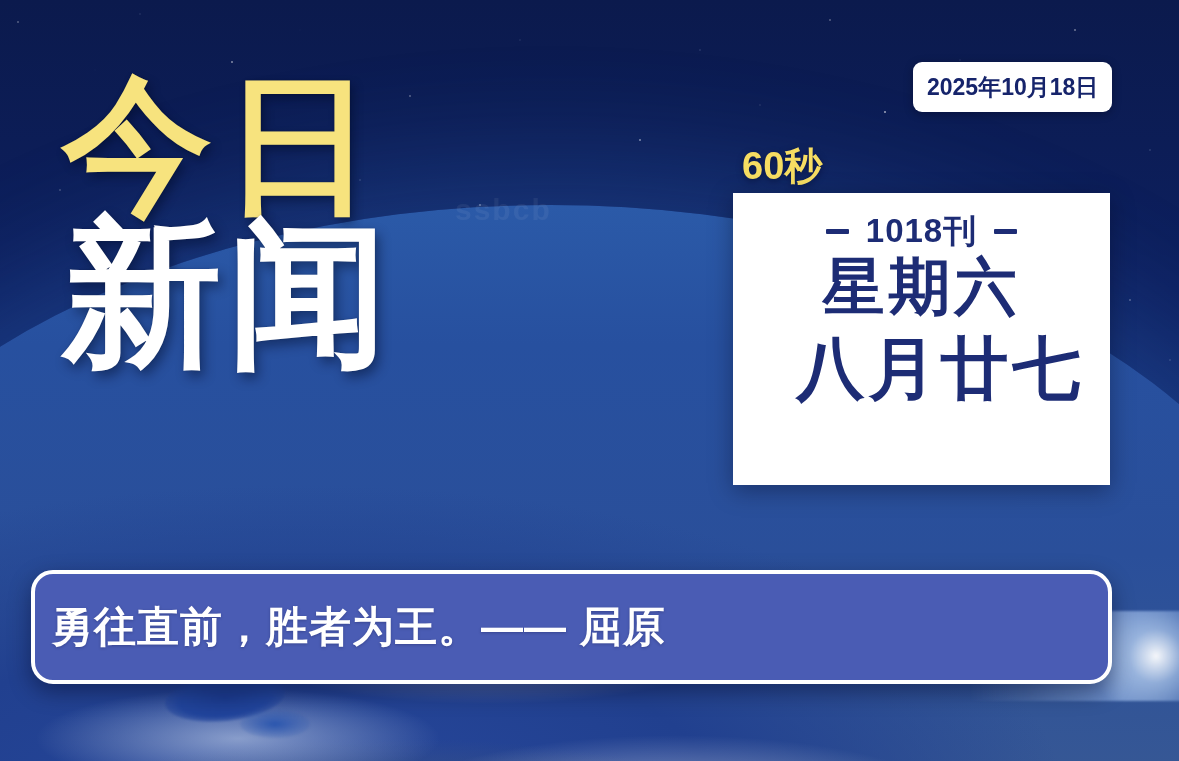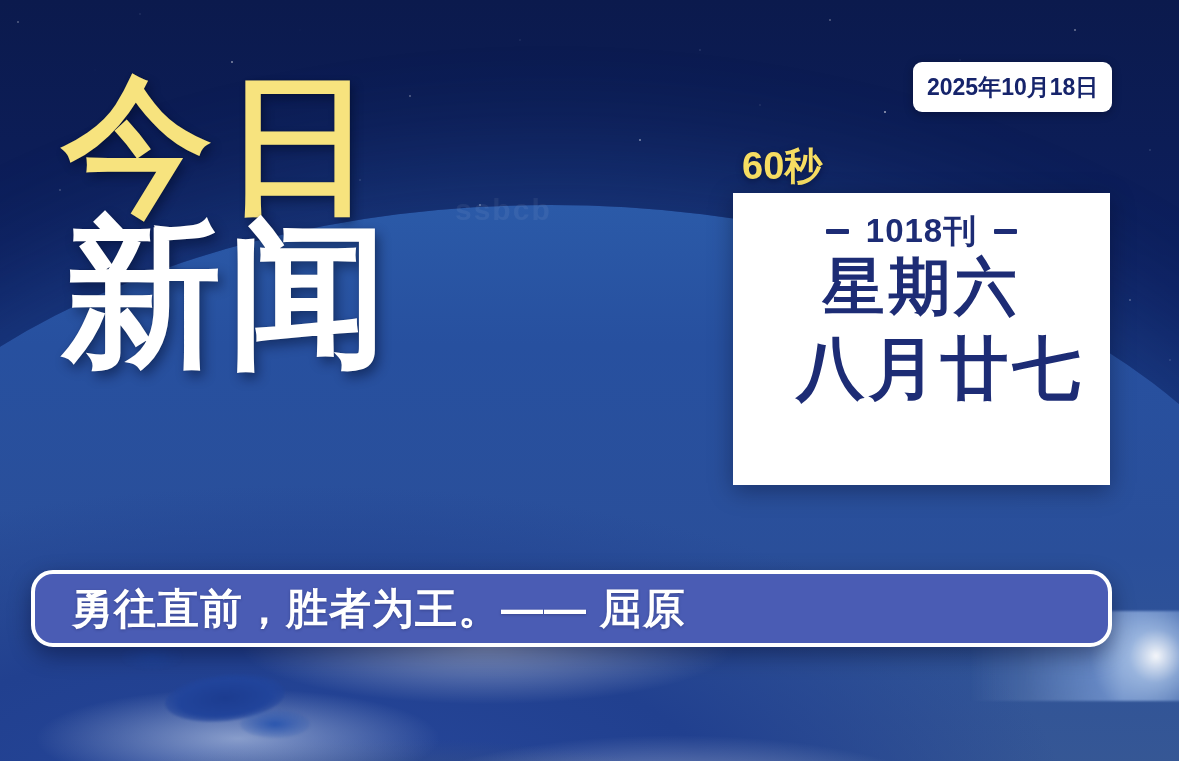--- a/index.html
+++ b/index.html
@@ -313,28 +313,28 @@
     line-height: 1.05;
     margin-left: 38px;
   }
 
   
   .quote-bar {
     position: absolute;
     left: 31px;
     top: 570px;
     width: 1081px;
-    height: 77px;
+    height: 114px;
     box-sizing: border-box;
     background: #4A5CB4;
     border: 4px solid #FFFFFF;
     border-radius: 22px;
     display: flex;
     align-items: center;
-    padding-left: 36px;
+    padding-left: 16px;
     box-shadow: 0 8px 22px rgba(0,0,25,0.40);
   }
   .quote-text {
     color: #FFFFFF;
     font-size: 42px;
     font-weight: 800;
     letter-spacing: 1px;
     white-space: nowrap;
     text-shadow: 0 1px 3px rgba(0,0,40,0.25);
   }

